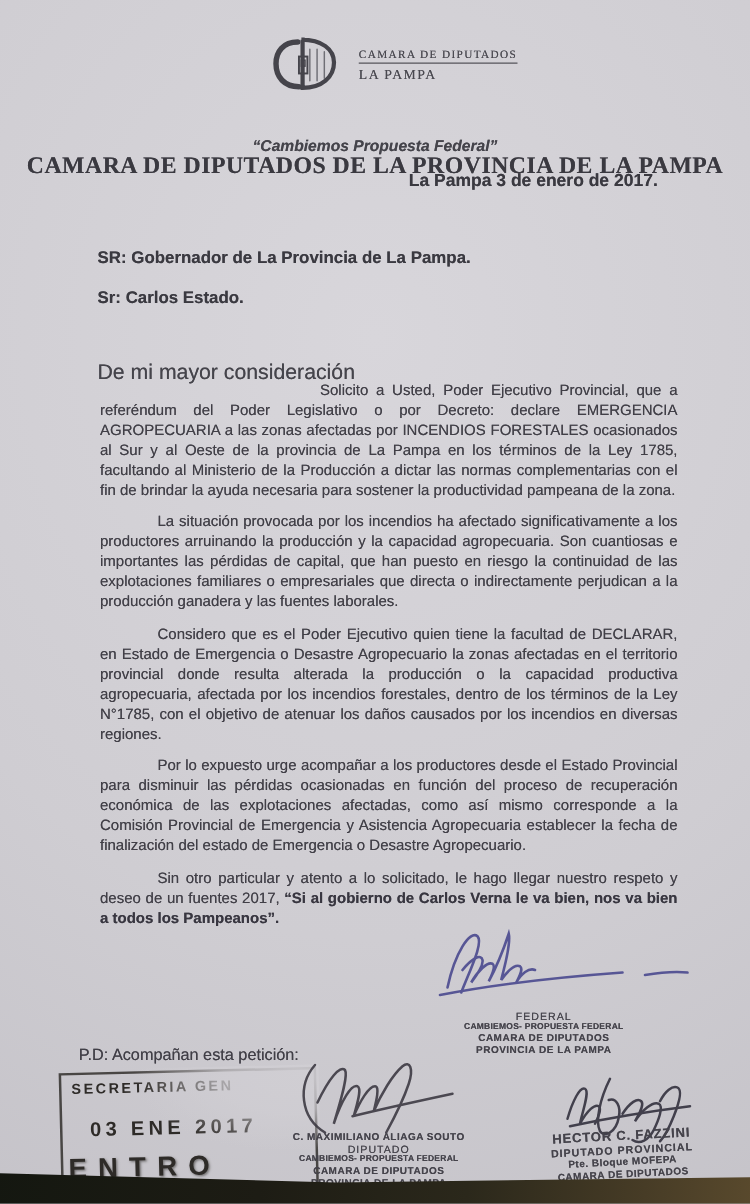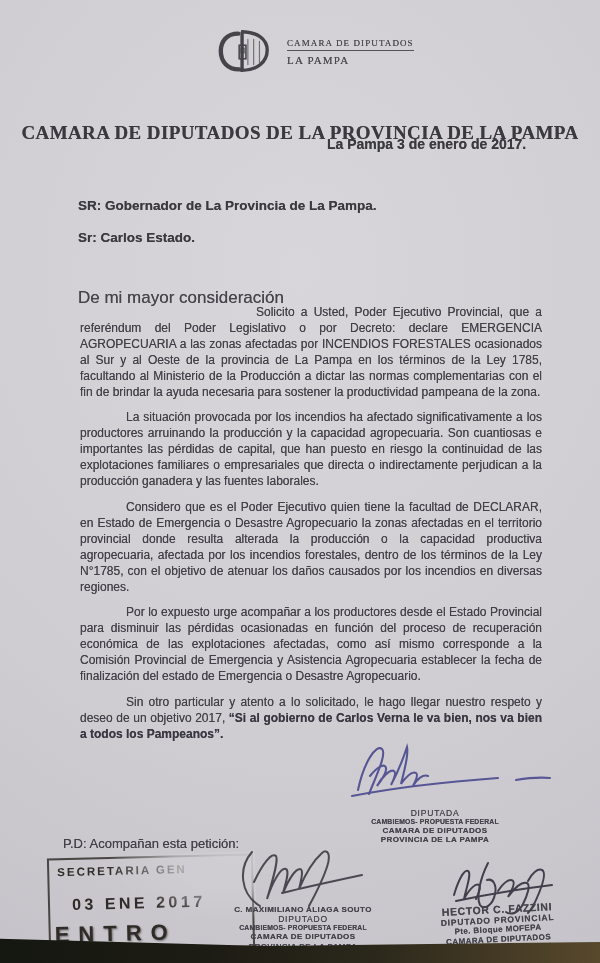--- a/index.html
+++ b/index.html
@@ -93,44 +93,45 @@
         <path d="M34 12 L34 38 M40 12 L40 38 M46 14 L46 36" stroke-width="1.2" opacity=".7"></path>
       </g>
     </svg>
     <div class="logo-text">
       <div class="logo-org soft">CAMARA DE DIPUTADOS</div>
       <div class="logo-place soft">LA PAMPA</div>
     </div>
   </div>
 
   <div class="page-title soft">CAMARA DE DIPUTADOS DE LA PROVINCIA DE LA PAMPA</div>
+  <div class="motto soft">“Cambiemos Propuesta Federal”</div>
   <div class="date-line soft">La Pampa 3 de enero  de 2017.</div>
 
   <div class="recipient-line soft" style="top:198px">SR: Gobernador de La Provincia de La Pampa.</div>
   <div class="recipient-line soft" style="top:230px">Sr: Carlos Estado.</div>
   <div class="salutation soft">De mi mayor consideración</div>
 
   <div class="body-text">
     <p class="first soft">Solicito a Usted, Poder Ejecutivo Provincial, que a referéndum del Poder Legislativo o por Decreto: declare EMERGENCIA AGROPECUARIA a las zonas afectadas por INCENDIOS FORESTALES ocasionados al Sur y al Oeste de la provincia de La Pampa en los términos de la Ley 1785, facultando al Ministerio de la Producción a dictar las normas complementarias con el fin de brindar la ayuda necesaria para sostener la productividad pampeana de la zona.</p>
     <p class="soft">La situación provocada por los incendios ha afectado significativamente a los productores arruinando la producción y la capacidad agropecuaria. Son cuantiosas e importantes  las pérdidas de capital, que han puesto en riesgo la continuidad de las explotaciones familiares o empresariales que directa o indirectamente perjudican a la producción ganadera y las fuentes laborales.</p>
     <p class="soft">Considero que es el Poder Ejecutivo quien tiene la facultad de DECLARAR, en Estado de Emergencia o Desastre Agropecuario la zonas afectadas en el territorio provincial donde resulta alterada la producción o la capacidad productiva agropecuaria, afectada por los incendios forestales, dentro de los términos de la Ley N°1785, con el objetivo de atenuar los daños causados por los incendios en diversas regiones.</p>
     <p class="soft">Por lo expuesto urge acompañar a los productores desde el Estado Provincial para disminuir las pérdidas ocasionadas en función del proceso de recuperación económica de las explotaciones afectadas, como así mismo corresponde a la Comisión Provincial de Emergencia y Asistencia Agropecuaria establecer la fecha de finalización del estado de Emergencia o Desastre Agropecuario.</p>
-    <p class="soft"><span>Sin otro particular y atento a lo solicitado, le hago llegar nuestro  respeto y deseo de un objetivo 2017, </span><strong>“Si al gobierno de Carlos Verna le va bien, nos va bien a todos los Pampeanos”.</strong></p>
+    <p class="soft"><span>Sin otro particular y atento a lo solicitado, le hago llegar nuestro  respeto y deseo de un fuentes 2017, </span><strong>“Si al gobierno de Carlos Verna le va bien, nos va bien a todos los Pampeanos”.</strong></p>
   </div>
 
   <svg class="autograph" style="left:348px;top:740px" width="215" height="70" viewBox="0 0 215 70">
     <g fill="none" stroke="#4b4a8f" stroke-width="2.1" stroke-linecap="round" opacity=".9">
       <path d="M10 50 C16 22 28 4 34 9 C39 14 28 36 21 54"></path>
       <path d="M22 36 C30 26 37 23 38 28 C39 33 32 42 29 46 C34 37 42 29 46 31 C49 33 45 41 43 45 C49 34 56 16 59 7 C61 16 55 35 53 44 C58 37 64 31 68 33 C71 35 67 42 65 46 C69 39 75 34 80 36"></path>
       <path d="M4 56 C40 49 95 42 150 38"></path>
       <path d="M168 40 C180 38 192 37 202 38"></path>
     </g>
   </svg>
   <div class="sig-block" style="left:340px;top:808px;width:190px">
-    <div class="sig-role soft">DIPUTADA</div>
+    <div class="sig-role soft">FEDERAL</div>
     <div class="sig-bloc soft">CAMBIEMOS- PROPUESTA FEDERAL</div>
     <div class="sig-chamber soft">CAMARA DE DIPUTADOS</div>
     <div class="sig-prov soft">PROVINCIA DE LA PAMPA</div>
   </div>
 
   <div class="postscript soft">P.D: Acompañan esta petición:</div>
 
   <div class="stamp">
     <div class="stamp-line1">SECRETARIA GEN</div>
     <div class="stamp-date">03 ENE 2017</div>

